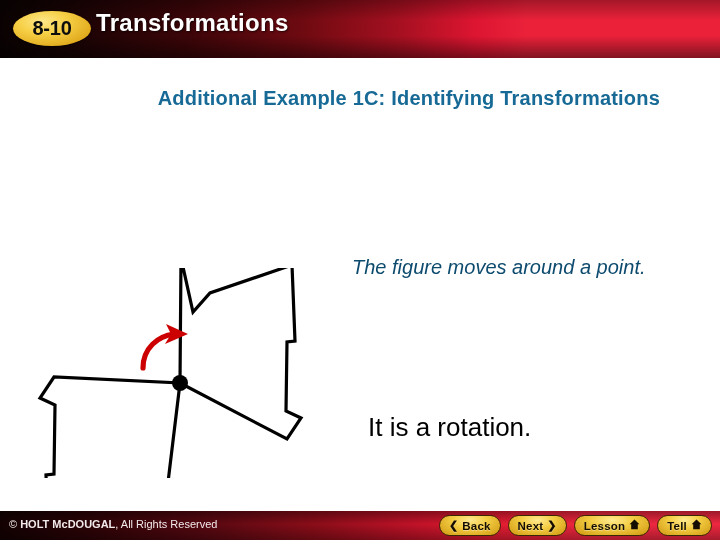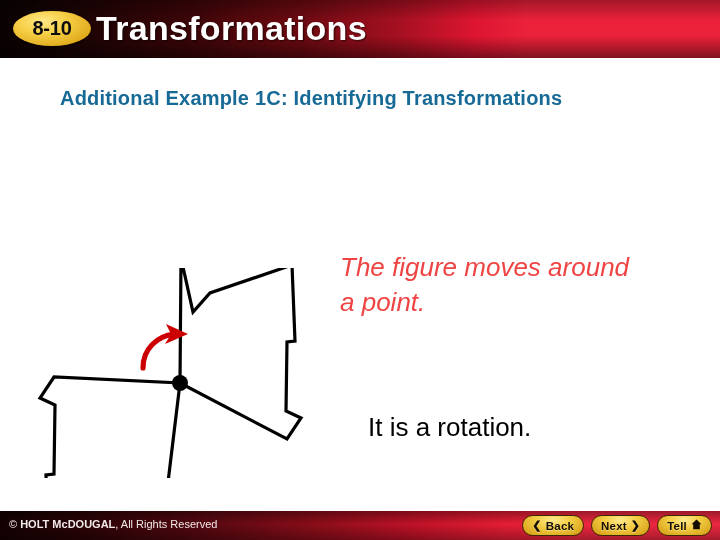--- a/index.html
+++ b/index.html
@@ -63,58 +63,58 @@
     line-height: 35px;
     text-align: center;
     letter-spacing: -0.2px;
     box-shadow: 0 1px 2px rgba(0,0,0,0.5);
   }
   #header-title {
     position: absolute;
     left: 96px;
     top: 9px;
     color: #ffffff;
-    font-size: 34px;
+    font-size: 24px;
     font-weight: bold;
     letter-spacing: 0.3px;
     text-shadow: 1px 1px 2px rgba(0,0,0,0.65);
     white-space: nowrap;
   }
 
   
   #example-title {
     position: absolute;
     left: 60px;
     top: 84px;
     width: 600px;
-    text-align: left;
+    text-align: right;
     color: #176a96;
     font-size: 20px;
     font-weight: bold;
     line-height: 29px;
     letter-spacing: 0.2px;
   }
   #prompt {
     position: absolute;
     left: 47px;
     top: 156px;
     width: 600px;
     color: #000000;
     font-size: 19px;
     font-weight: bold;
     line-height: 27px;
     letter-spacing: 0.1px;
   }
   #explanation {
     position: absolute;
-    left: 340px;
+    left: 352px;
     top: 250px;
     width: 300px;
-    color: #ef4444;
-    font-size: 26px;
+    color: #0c4a6e;
+    font-size: 20px;
     font-style: italic;
     line-height: 35px;
   }
   #conclusion {
     position: absolute;
     left: 368px;
     top: 412px;
     width: 300px;
     color: #000000;
     font-size: 26px;
@@ -234,20 +234,28 @@
     <div id="nav">
       <div class="nav-btn">
         <span class="nav-chev">❮</span>
         <span>Back</span>
       </div>
       <div class="nav-btn">
         <span>Next</span>
         <span class="nav-chev">❯</span>
       </div>
       <div class="nav-btn">
+        <span>Lesson</span>
+        <span class="nav-home">
+          <svg width="11" height="11" viewBox="0 0 11 11">
+            <path d="M5.5 0.6 L10.4 5.2 L8.8 5.2 L8.8 10.2 L2.2 10.2 L2.2 5.2 L0.6 5.2 Z" fill="#140d00"></path>
+          </svg>
+        </span>
+      </div>
+      <div class="nav-btn">
         <span>Tell</span>
         <span class="nav-home">
           <svg width="11" height="11" viewBox="0 0 11 11">
             <path d="M5.5 0.6 L10.4 5.2 L8.8 5.2 L8.8 10.2 L2.2 10.2 L2.2 5.2 L0.6 5.2 Z" fill="#140d00"></path>
           </svg>
         </span>
       </div>
     </div>
   </div>
 

